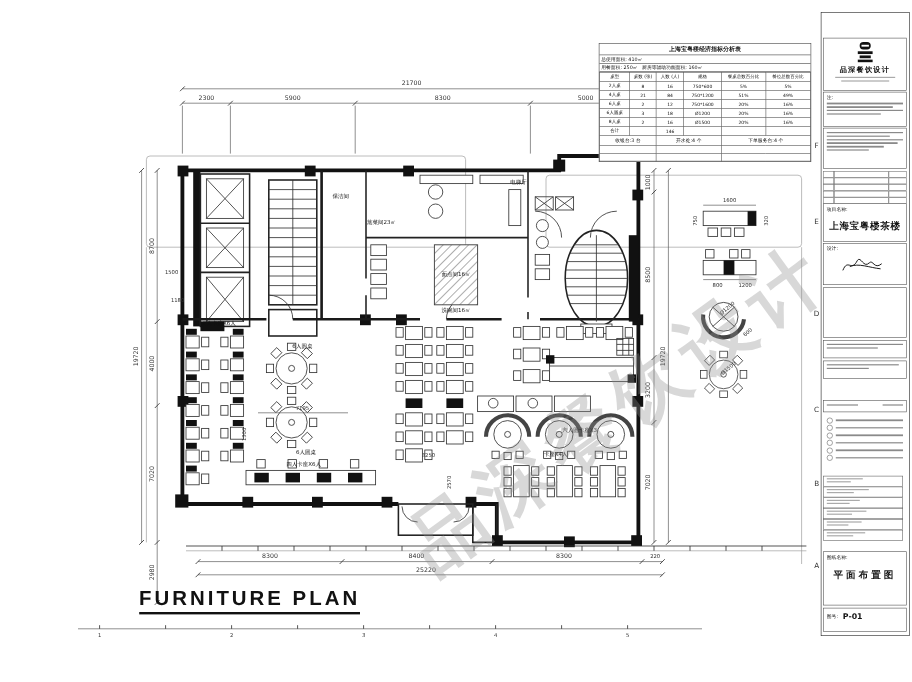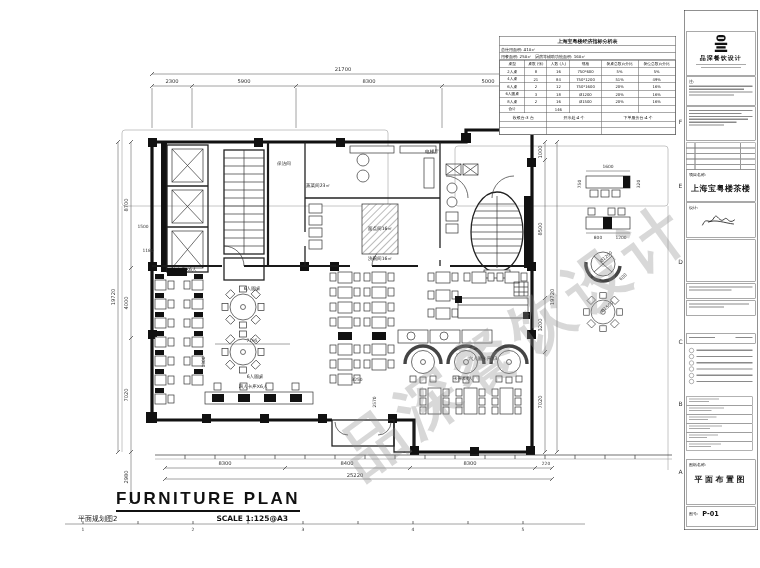--- a/index.html
+++ b/index.html
@@ -716,21 +716,17 @@
       <div style="display:flex;align-items:center;margin:6px 0 0 5px">
         <span style="font-size:8px;margin-right:8px">图号:</span>
         <span class="dno">P-01</span>
       </div>
     </div>
   </div>
 </div>
 
 <div class="ft-title">
   <div class="big">FURNITURE PLAN</div>
-  <div class="row">
-    <span class="sub">平面规划图2</span>
-    <span class="sc">SCALE  1:125@A3</span>
-  </div>
 </div>
 
 <div class="wm">品深餐饮设计</div>
 
 </div>
 
 </body></html>

